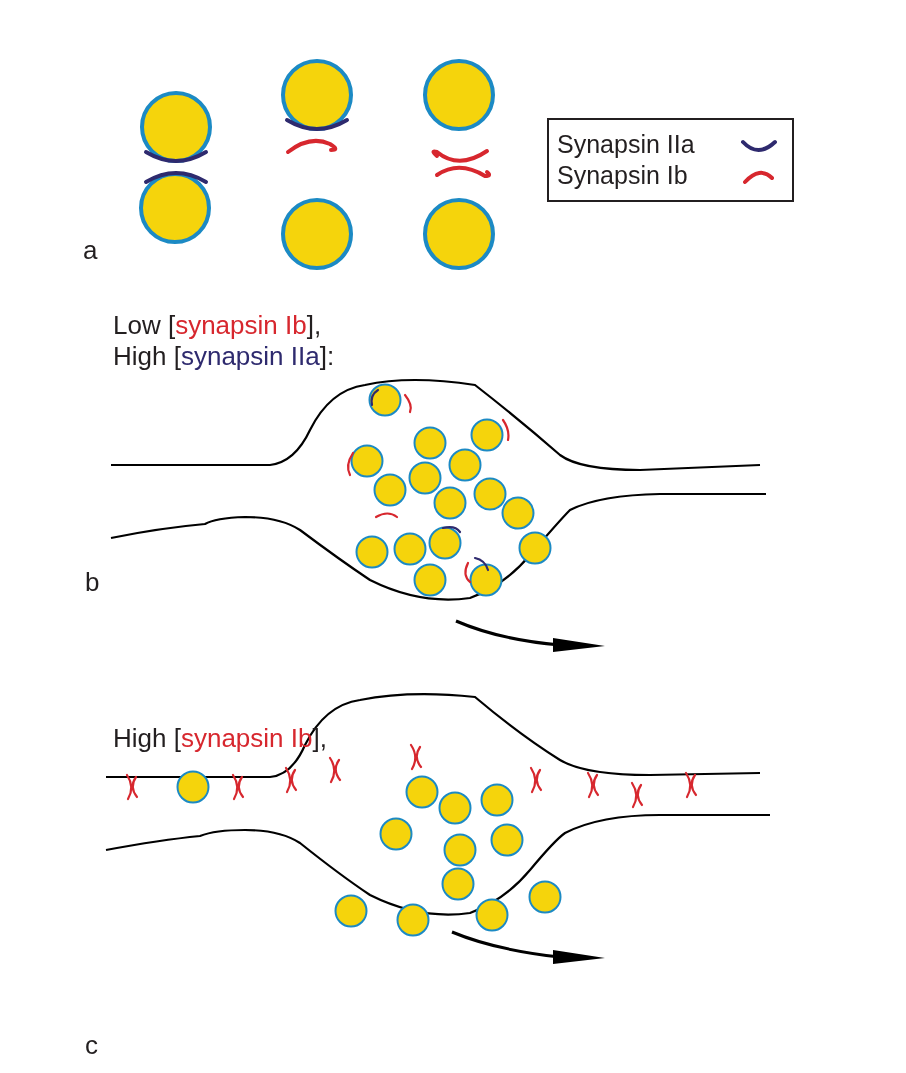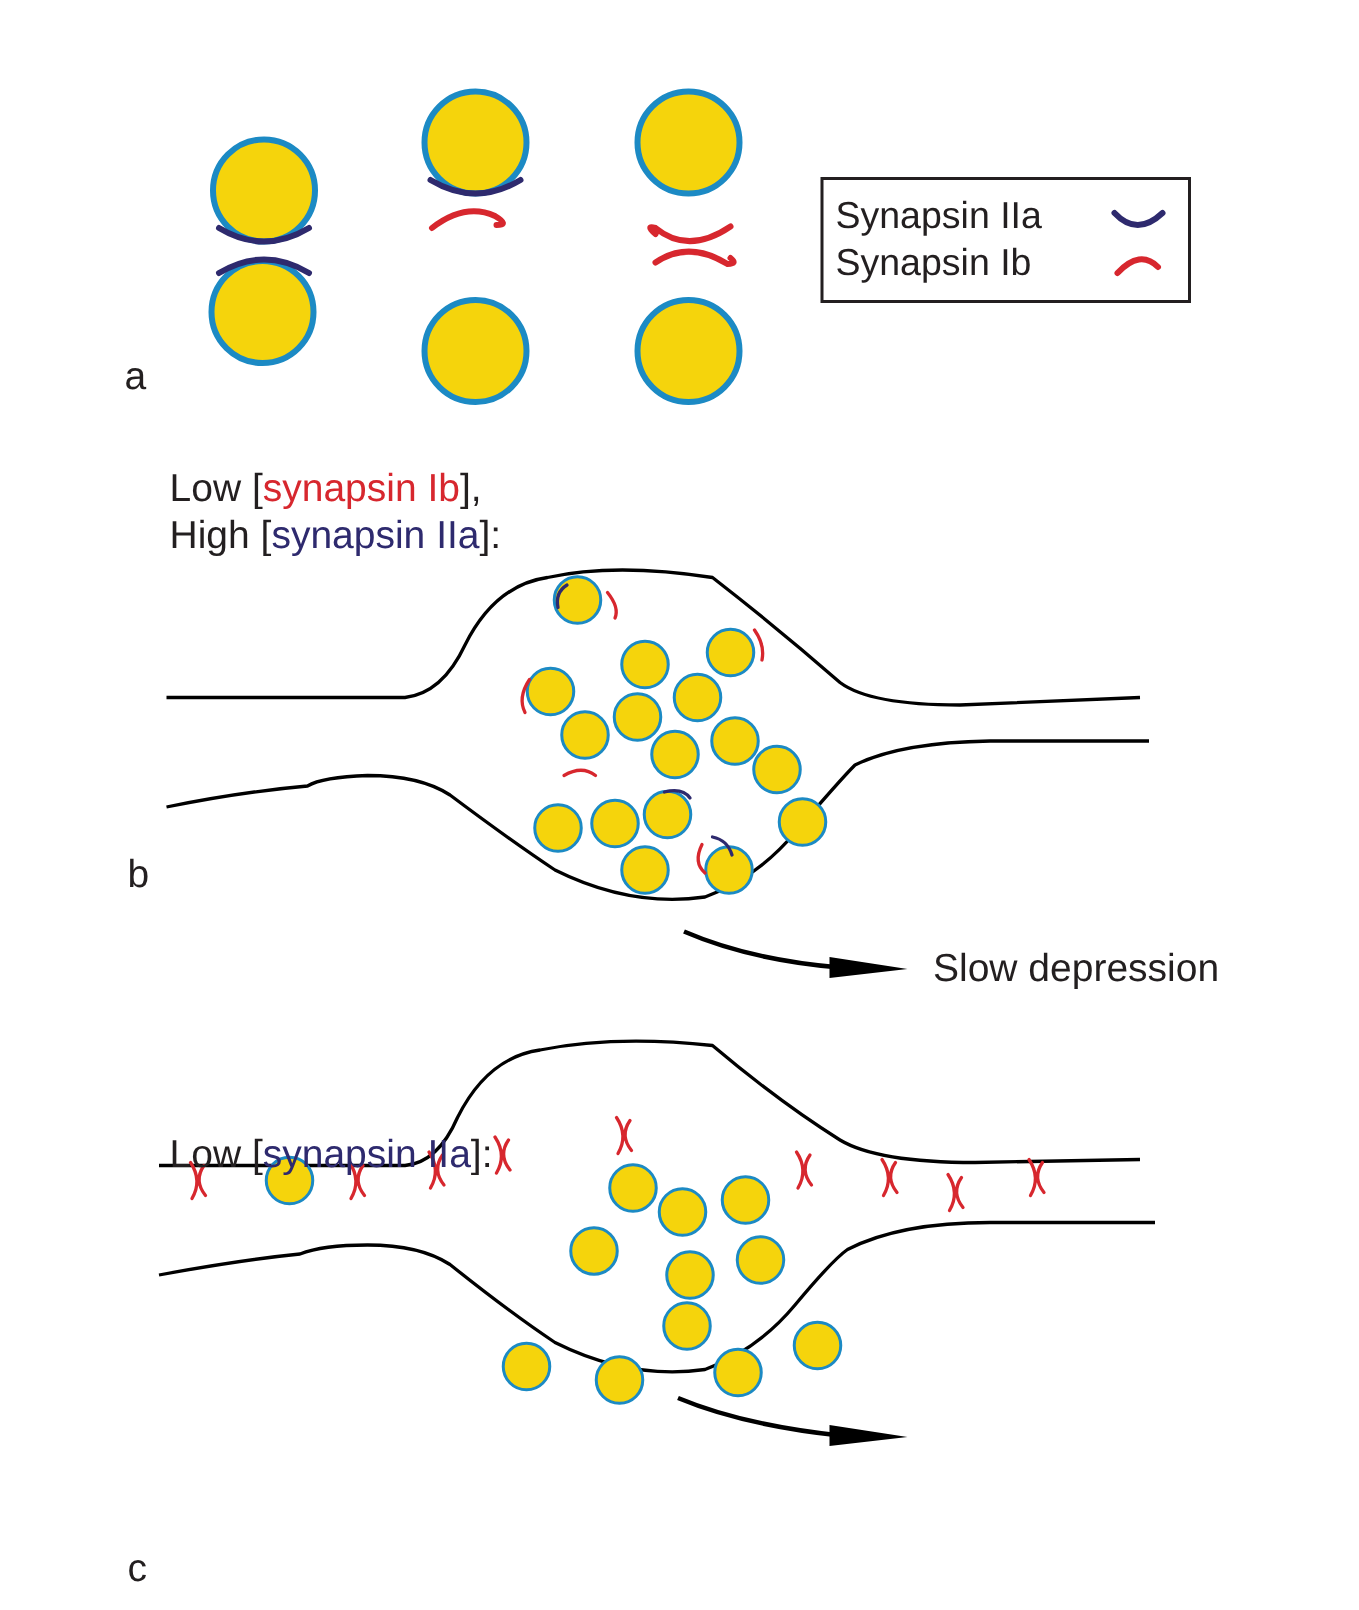--- a/index.html
+++ b/index.html
@@ -102,16 +102,15 @@
  <polygon points="553,950 605,958 553,964" fill="#000"></polygon>
 </svg>
 <div class="t" style="left:83px;top:235px">a</div>
 <div id="legend">
  <div class="row" style="top:10px">Synapsin IIa</div>
  <div class="row" style="top:41px">Synapsin Ib</div>
 </div>
 <div class="t" style="left:113px;top:310px"><span>Low [</span><span class="red">synapsin Ib</span><span>],</span></div>
 <div class="t" style="left:113px;top:341px"><span>High [</span><span class="blue">synapsin IIa</span><span>]:</span></div>
 <div class="t" style="left:85px;top:567px">b</div>
-<div class="t" style="left:622px;top:630px">Slow depression</div>
-<div class="t" style="left:113px;top:754px"><span>Low [</span><span class="blue">synapsin IIa</span><span>]:</span></div>
+<div class="t" style="left:113px;top:723px"><span>High [</span><span class="red">synapsin Ib</span><span>],</span></div>
 <div class="t" style="left:85px;top:1030px">c</div>
 </div>
 
 </body></html>

